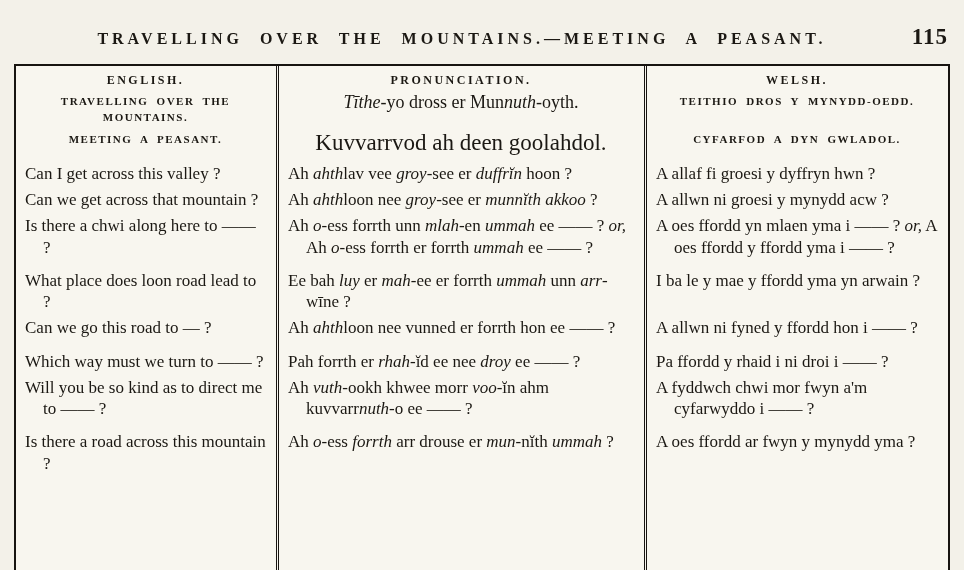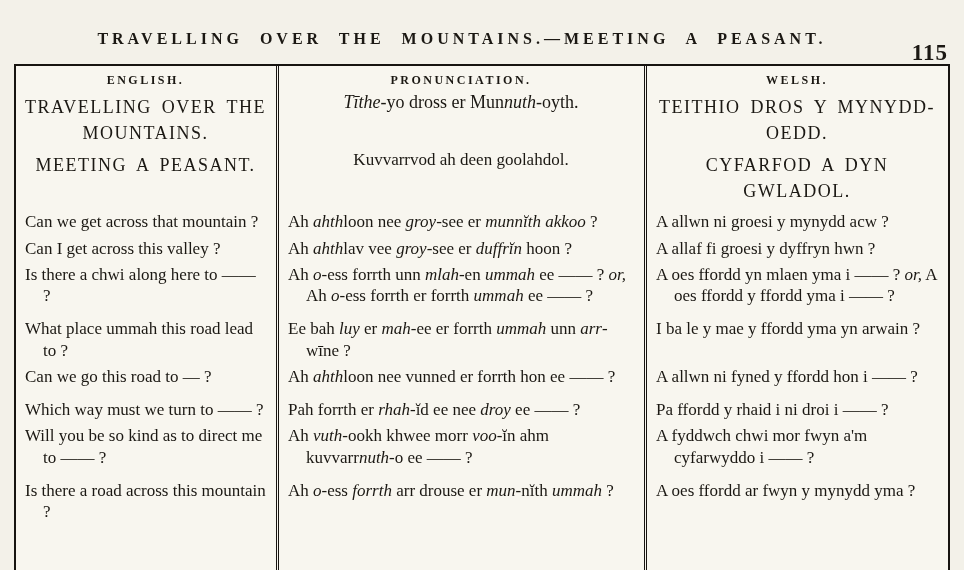--- a/index.html
+++ b/index.html
@@ -12,21 +12,21 @@
   }
   .page { width:964px; height:570px; padding:22px 14px 8px; }
 
   
   .running-head { position:relative; text-align:center; padding:8px 70px 4px 30px; height:38px; }
   .running-title {
     font-weight:bold; font-size:16px; letter-spacing:4px; word-spacing:9px;
     white-space:nowrap;
   }
   .page-number {
-    position:absolute; right:2px; top:18px;
+    position:absolute; right:2px; top:2px;
     font-weight:bold; font-size:23px; letter-spacing:1px;
   }
 
   
   .phrase-table {
     margin-top:4px;
     border:2px solid #171410;
     background:#f8f6ef;
     height:512px;
     display:flex; flex-direction:column;
@@ -37,27 +37,27 @@
   .cell { padding:2px 10px 2px 9px; }
   .c-en { width:260px; }
   .c-pr { width:368px; border-left:3px double #171410; }
   .c-we { flex:1; border-left:3px double #171410; }
 
   .colhead {
     text-align:center; font-weight:bold; font-size:12px;
     letter-spacing:2.5px; padding-top:7px; padding-bottom:2px;
   }
   .smallcaps-title {
-    text-align:center; font-weight:normal; font-size:18px;
+    text-align:center; font-weight:bold; font-size:11px;
     letter-spacing:1.5px; word-spacing:4px; line-height:1.45;
     padding-top:4px;
   }
   .pr-title { text-align:center; font-size:18px; padding-top:2px; }
   .subtitle-row .cell { padding-bottom:4px; }
-  .pr-sub { text-align:center; font-size:17px; }
+  .pr-sub { text-align:center; font-size:23px; }
 
   .phrase {
     font-size:17px; line-height:1.25;
     padding-left:18px; text-indent:-18px;
   }
   .phrase-row .cell { padding-top:3px; }
   .t-row.gap .cell { padding-top:10px; }
   i { }
 </style>
 </head>
@@ -85,57 +85,57 @@
     </div>
 
     <div class="t-row subtitle-row">
       <div class="cell c-en smallcaps-title">MEETING A PEASANT.</div>
       <div class="cell c-pr pr-sub">Kuvvarrvod ah deen goolahdol.</div>
       <div class="cell c-we smallcaps-title">CYFARFOD A DYN GWLADOL.</div>
     </div>
 
     <div class="t-row phrase-row">
       <div class="cell c-en">
+        <div class="phrase">Can I get across this valley ?</div>
+      </div>
+      <div class="cell c-pr">
+        <div class="phrase">Ah <i>ahth</i>lav vee <i>groy</i>-see er <i>duffrĭn</i> hoon ?</div>
+      </div>
+      <div class="cell c-we">
+        <div class="phrase">A allaf fi groesi y dyffryn hwn ?</div>
+      </div>
+    </div>
+
+    <div class="t-row phrase-row">
+      <div class="cell c-en">
         <div class="phrase">Can we get across that mountain ?</div>
       </div>
       <div class="cell c-pr">
         <div class="phrase">Ah <i>ahth</i>loon nee <i>groy</i>-see er <i>munnĭth</i> <i>akkoo</i> ?</div>
       </div>
       <div class="cell c-we">
         <div class="phrase">A allwn ni groesi y mynydd acw ?</div>
-      </div>
-    </div>
-
-    <div class="t-row phrase-row">
-      <div class="cell c-en">
-        <div class="phrase">Can I get across this valley ?</div>
-      </div>
-      <div class="cell c-pr">
-        <div class="phrase">Ah <i>ahth</i>lav vee <i>groy</i>-see er <i>duffrĭn</i> hoon ?</div>
-      </div>
-      <div class="cell c-we">
-        <div class="phrase">A allaf fi groesi y dyffryn hwn ?</div>
       </div>
     </div>
 
     <div class="t-row phrase-row">
       <div class="cell c-en">
         <div class="phrase">Is there a chwi along here to —— ?</div>
       </div>
       <div class="cell c-pr">
         <div class="phrase">Ah <i>o</i>-ess forrth unn <i>mlah</i>-en <i>ummah</i> ee —— ?  <i>or,</i> Ah <i>o</i>-ess forrth er forrth <i>ummah</i> ee —— ?</div>
       </div>
       <div class="cell c-we">
         <div class="phrase">A oes ffordd yn mlaen yma i —— ?  <i>or,</i> A oes ffordd y ffordd yma i —— ?</div>
       </div>
     </div>
 
     <div class="t-row phrase-row gap">
       <div class="cell c-en">
-        <div class="phrase">What place ummah this road lead to ?</div>
+        <div class="phrase">What place does loon road lead to ?</div>
       </div>
       <div class="cell c-pr">
         <div class="phrase">Ee bah <i>luy</i> er <i>mah</i>-ee er forrth <i>ummah</i> unn <i>arr</i>-wīne ?</div>
       </div>
       <div class="cell c-we">
         <div class="phrase">I ba le y mae y ffordd yma yn arwain ?</div>
       </div>
     </div>
 
     <div class="t-row phrase-row">

